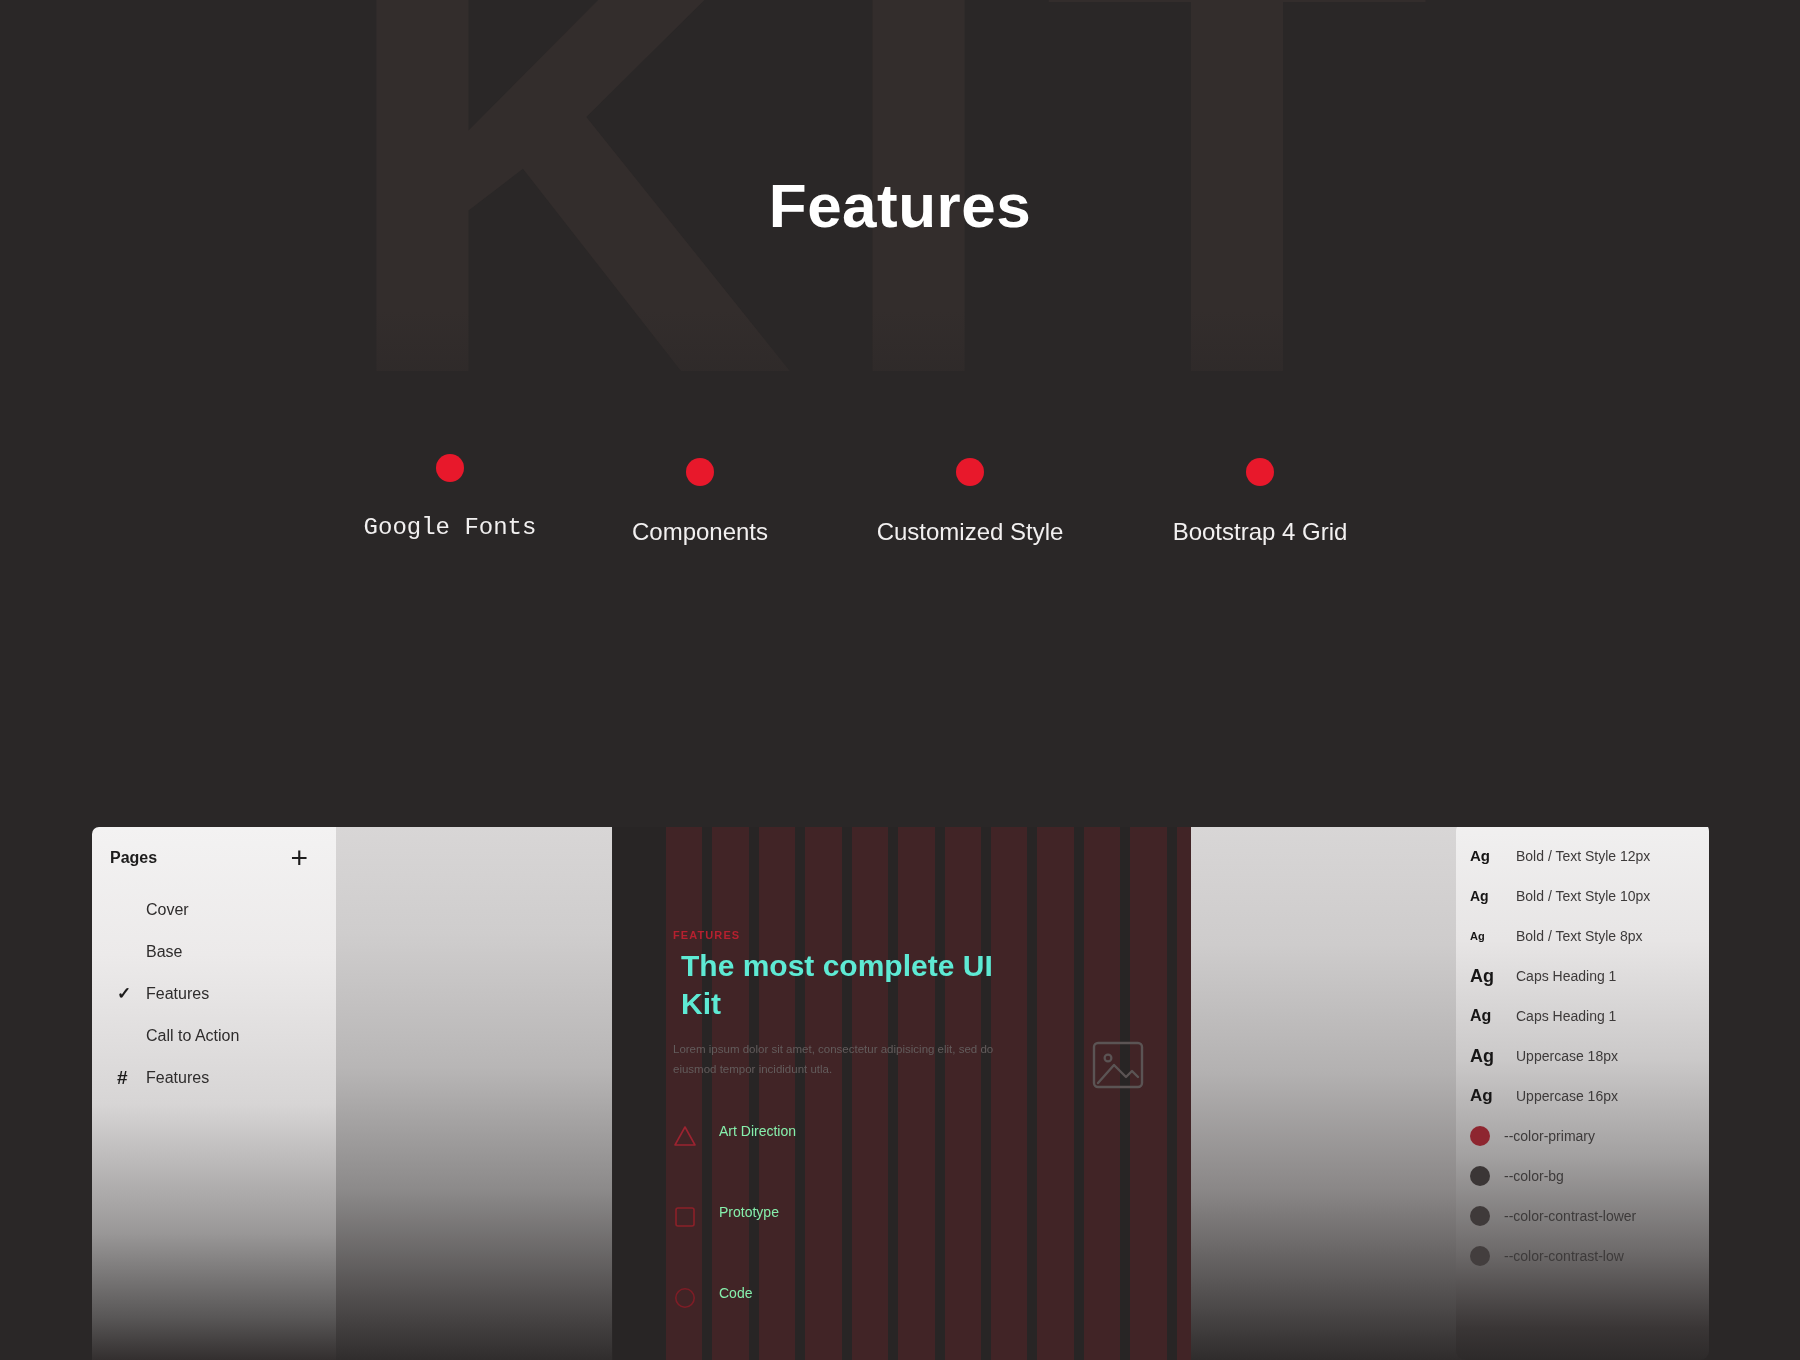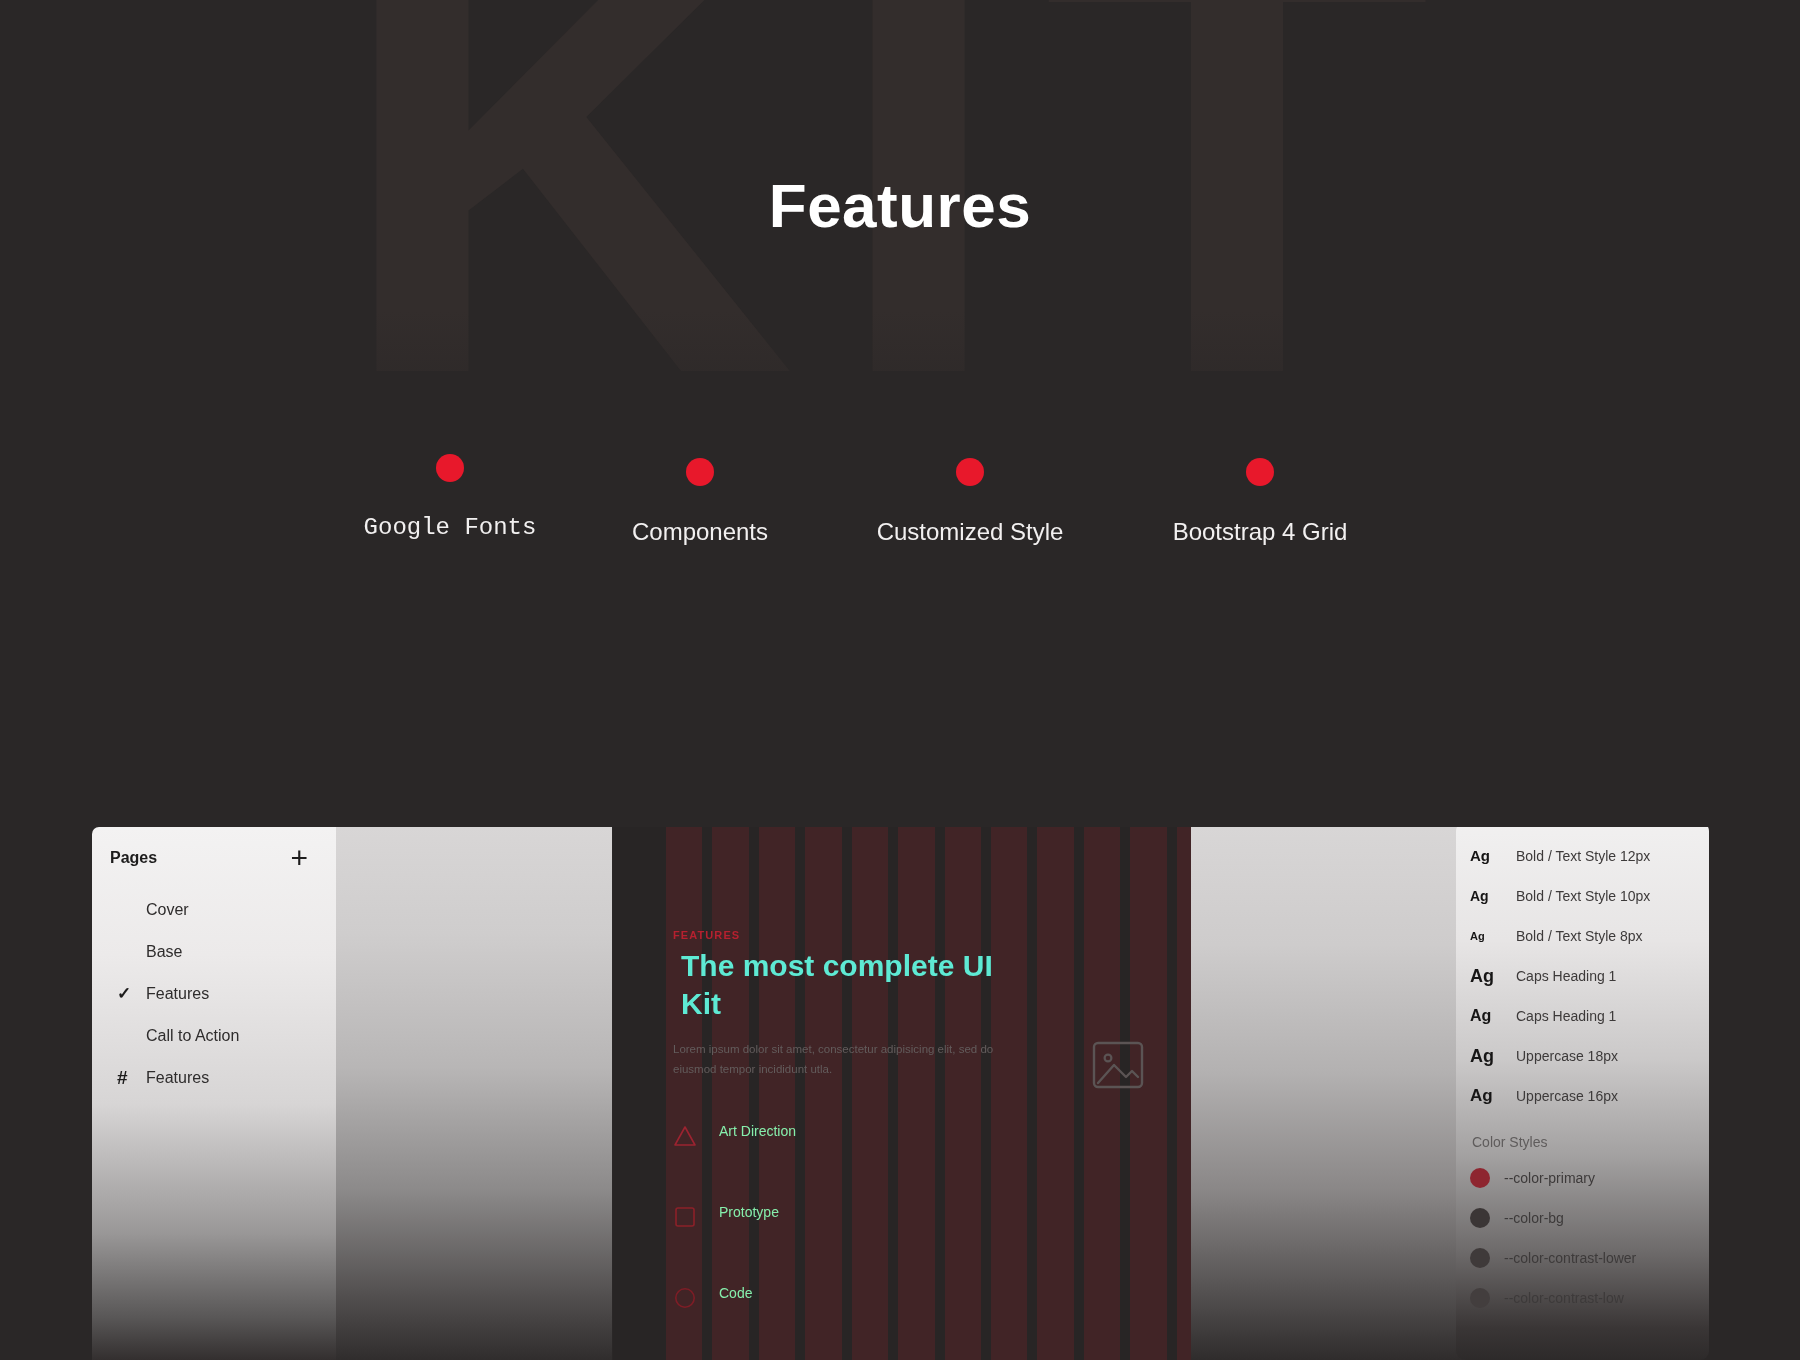--- a/index.html
+++ b/index.html
@@ -326,21 +326,20 @@
         </div>
         <div class="style-row">
           <span class="ag ag-u18">Ag</span>
           <span>Uppercase 18px</span>
         </div>
         <div class="style-row">
           <span class="ag ag-u16">Ag</span>
           <span>Uppercase 16px</span>
         </div>
 
-        <div class="styles-section">Color Styles</div>
 
         <div class="color-row">
           <span class="color-swatch" style="background:#8e2630"></span>
           <span>--color-primary</span>
         </div>
         <div class="color-row">
           <span class="color-swatch" style="background:#3b3636"></span>
           <span>--color-bg</span>
         </div>
         <div class="color-row">

